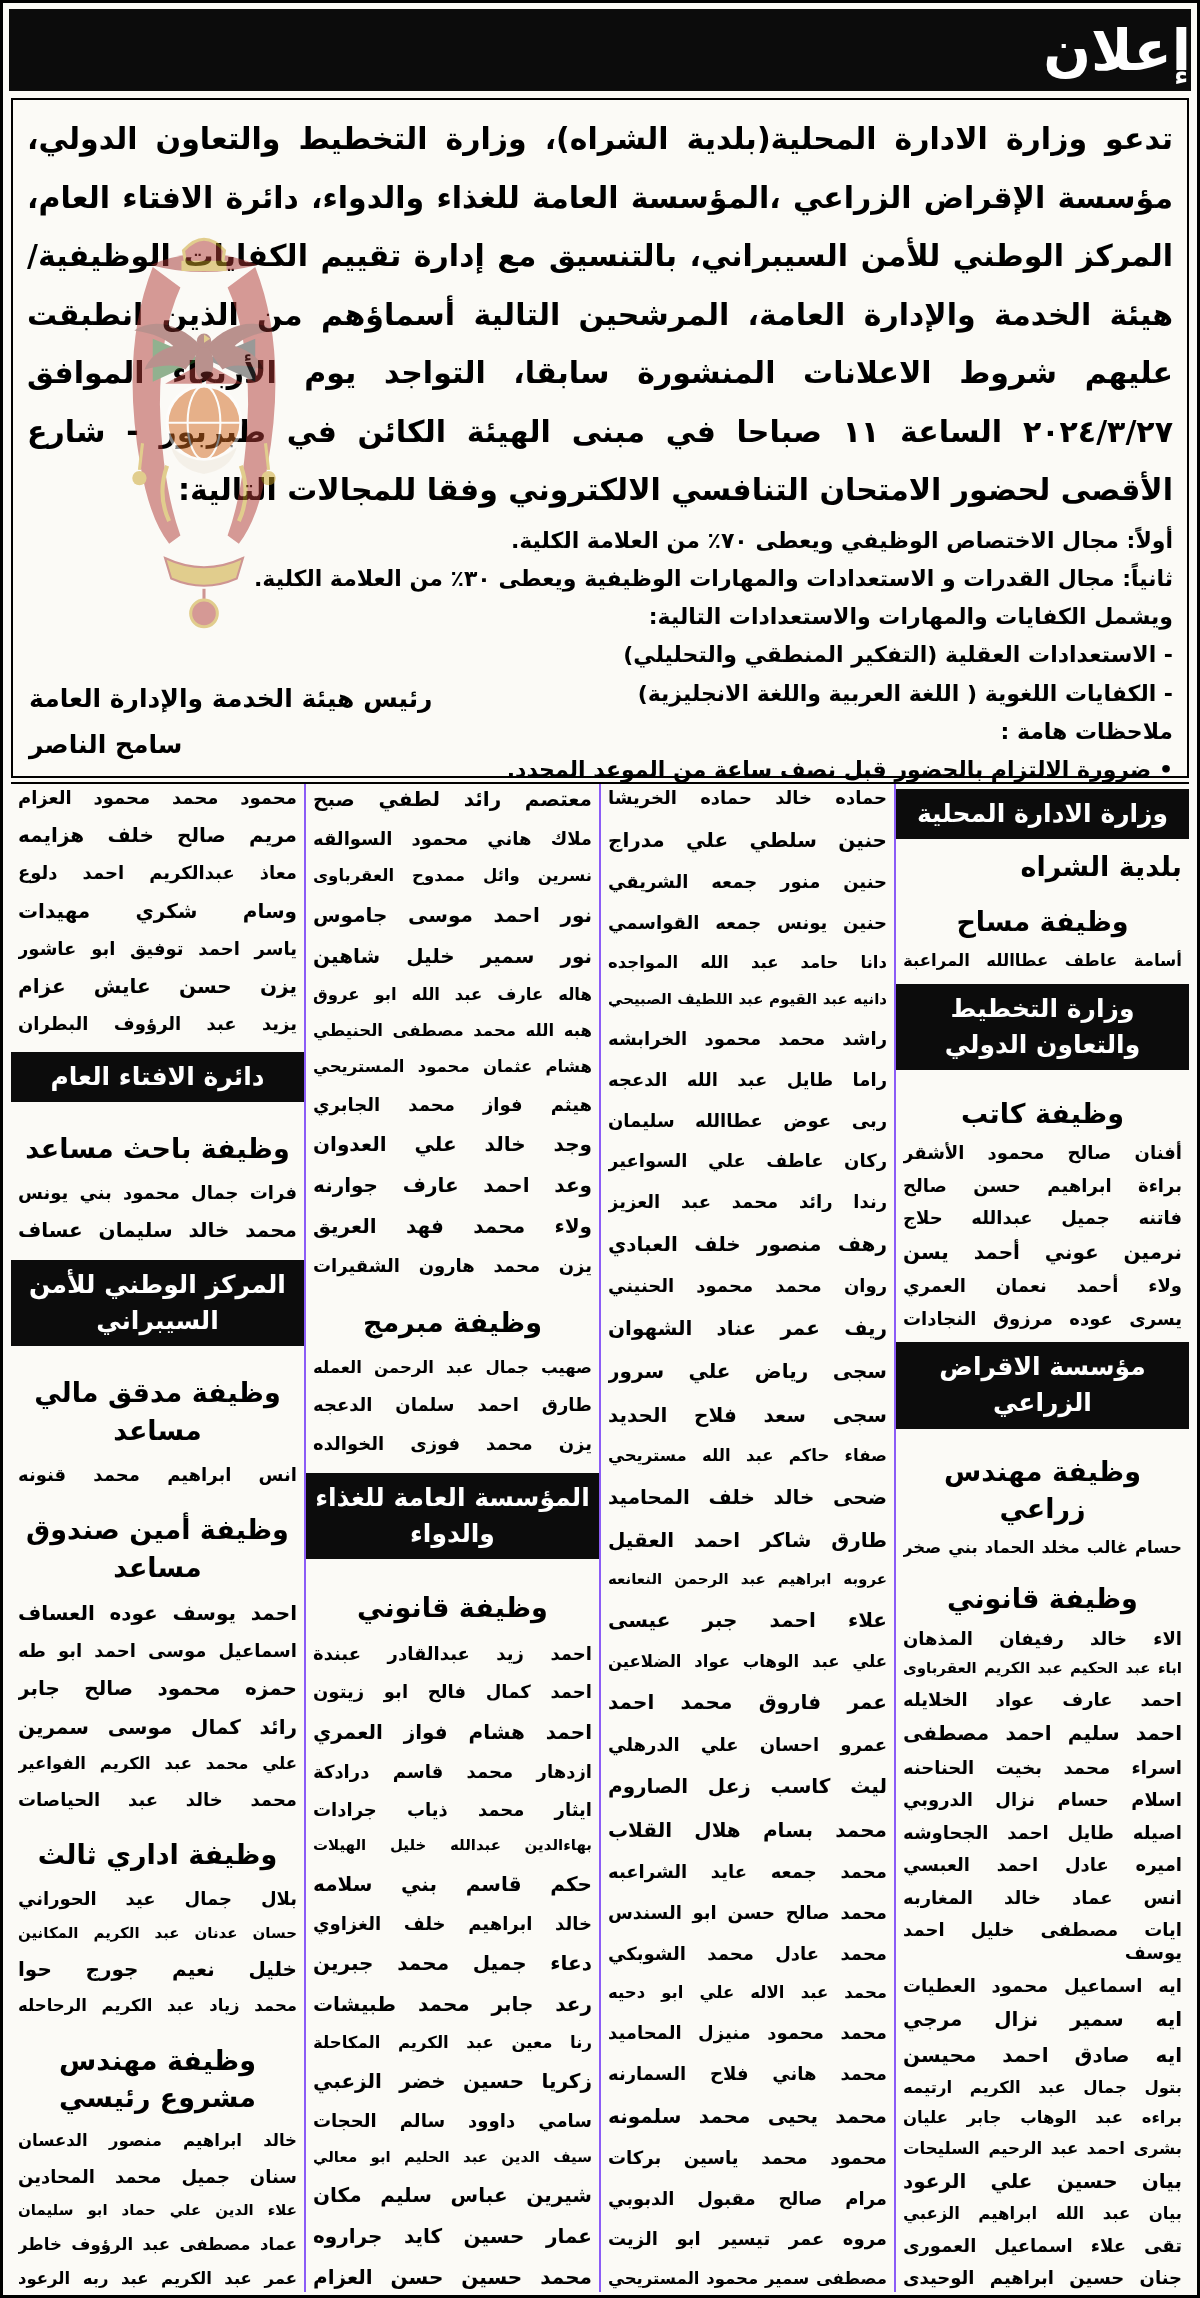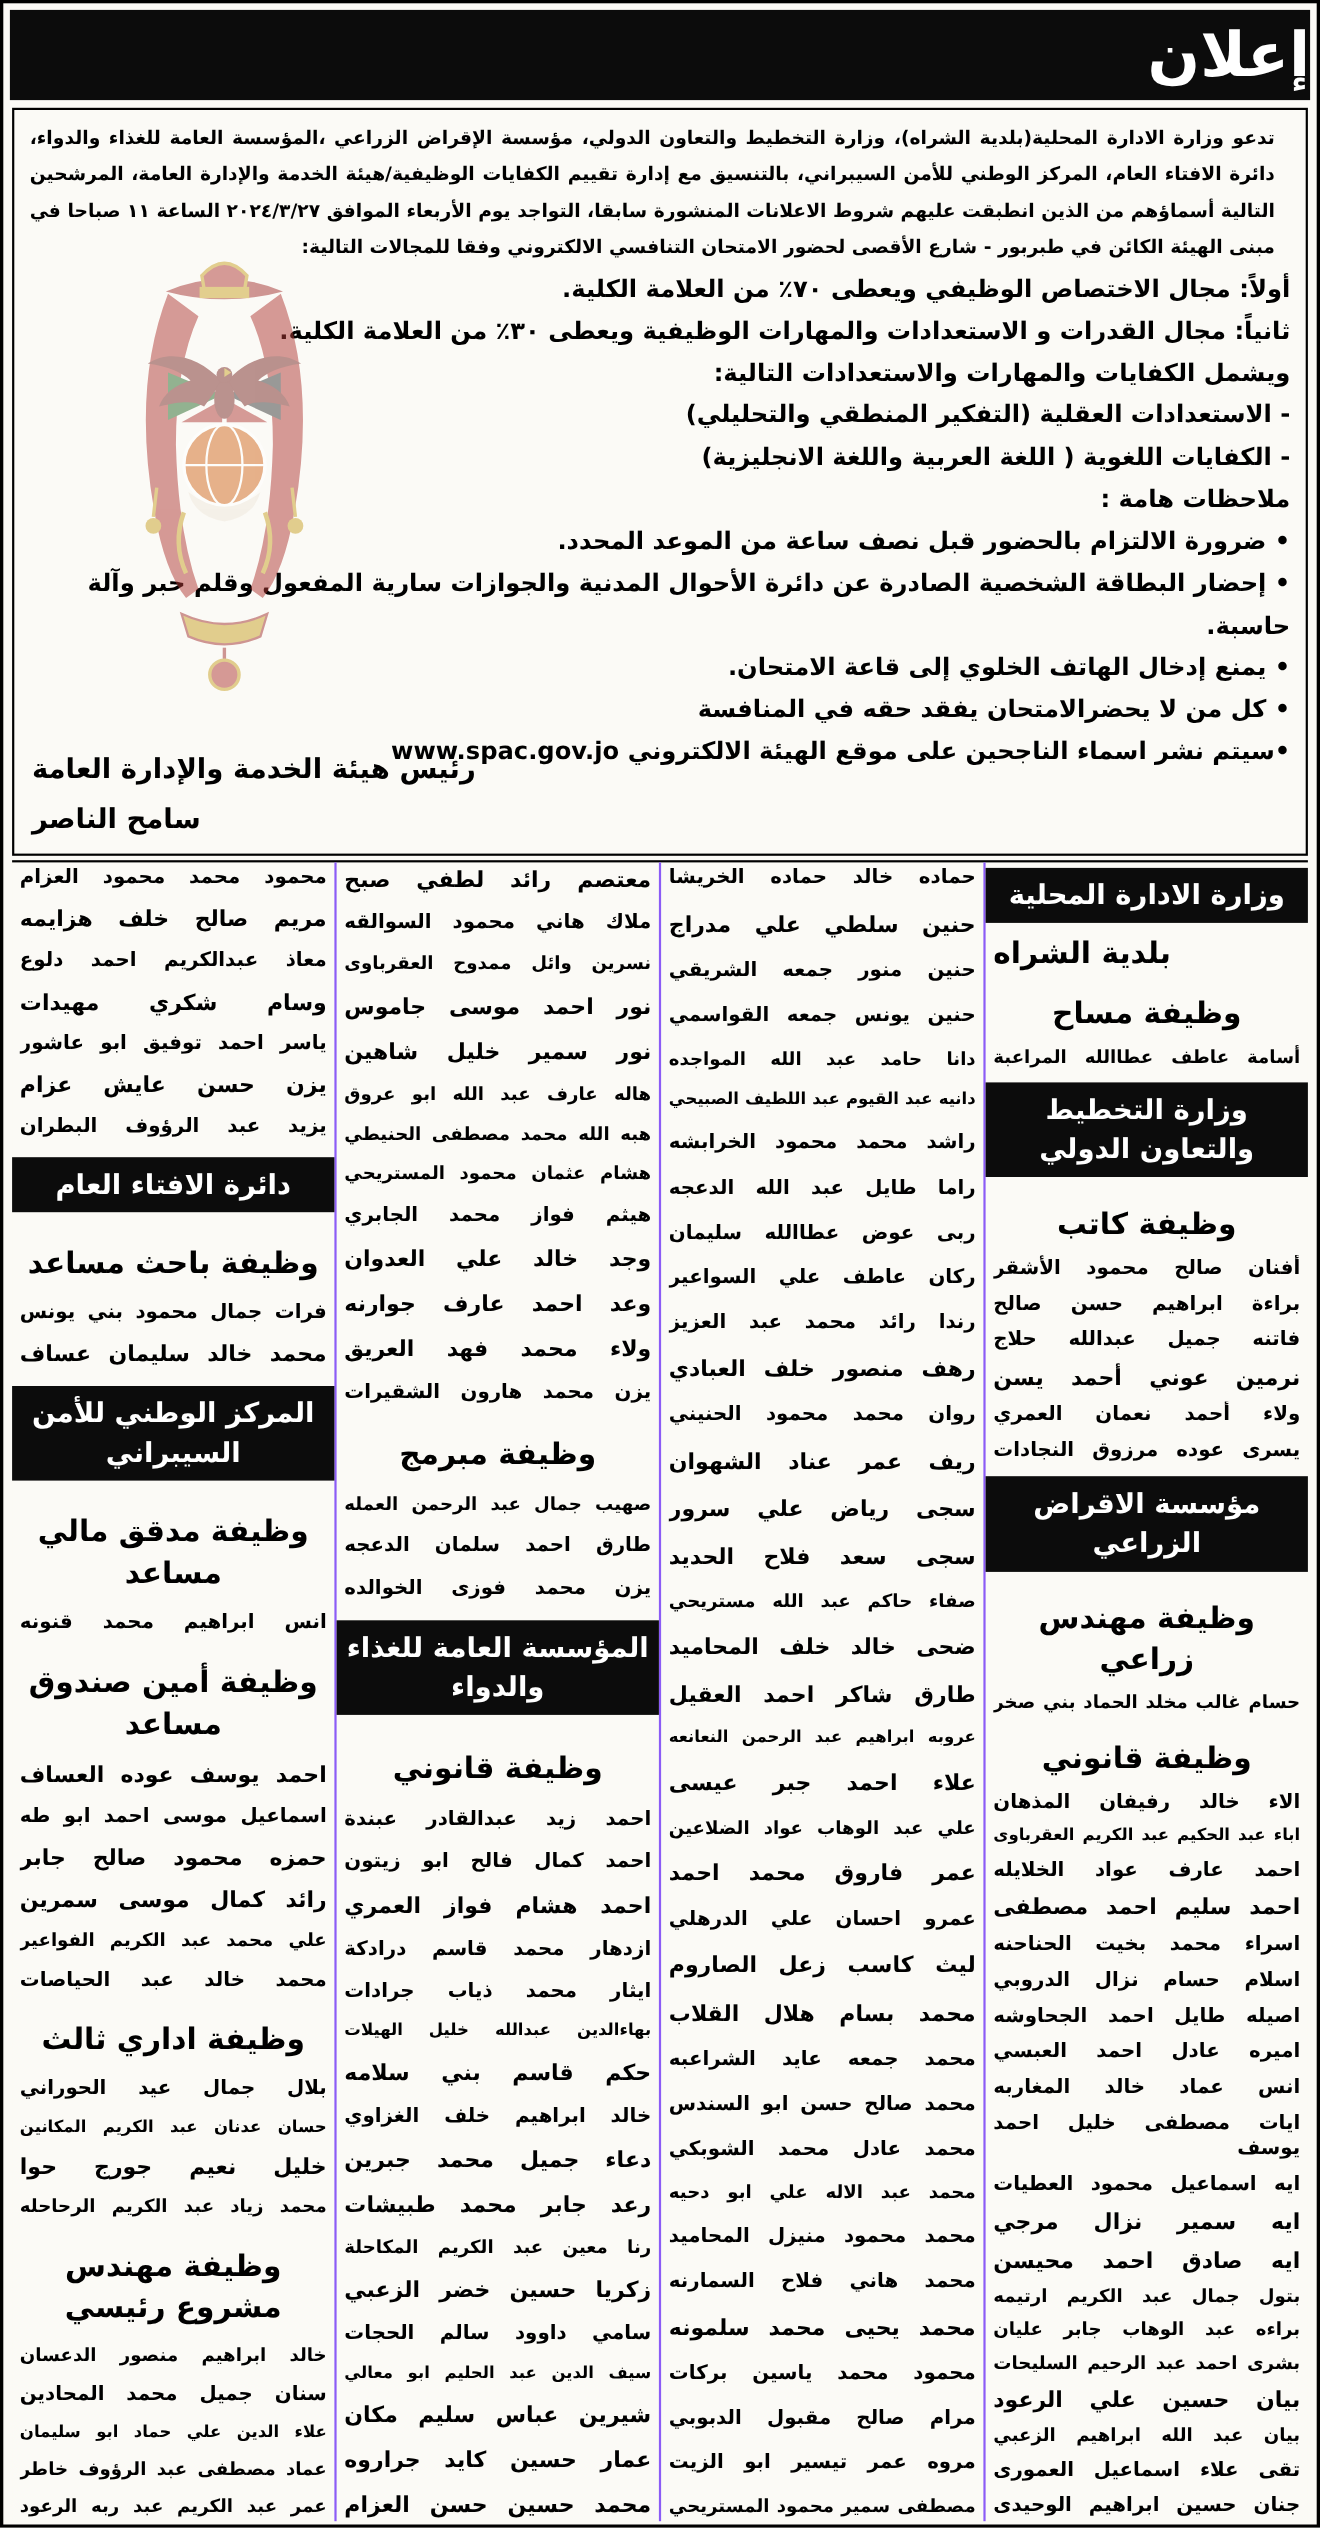--- a/index.html
+++ b/index.html
@@ -23,22 +23,22 @@
   .banner .title{font-size:56px;font-weight:bold;letter-spacing:1px;}
   
   .intro{
     position:absolute;top:95px;left:8px;right:8px;height:680px;
     border:2px solid #000;
     box-sizing:border-box;
     padding:8px 14px 6px 14px;
     direction:rtl;
   }
   .intro .para{
-    margin:2px 14px 2px 0;
-    font-weight:bold;font-size:17px;line-height:1.95;
+    margin:2px 0 2px 0;
+    font-weight:bold;font-size:30px;line-height:1.95;
     text-align:justify;text-align-last:right;
   }
   .intro .line{
     font-weight:bold;font-size:22px;line-height:1.74;
   }
   .site-line{
     font-weight:bold;font-size:22px;line-height:1.74;text-align:right;
   }
   .site-line .url{direction:ltr;unicode-bidi:isolate;font-weight:bold;}
   .signature{
@@ -66,21 +66,21 @@
     box-sizing:border-box;
     min-width:0;
   }
   .column:last-child{border-left:none;}
   .blk{flex:0 0 auto;}
   .blk.ministry{
     background:#0c0c0c;color:#fff;
     text-align:center;font-weight:bold;font-size:25px;line-height:1.45;
     padding:7px 2px;margin:3px -7px;
   }
-  .blk.sub{text-align:left;font-weight:bold;font-size:27px;}
+  .blk.sub{text-align:right;font-weight:bold;font-size:27px;}
   .blk.job{text-align:center;font-weight:bold;font-size:27px;line-height:1.4;margin-top:12px;}
   .blk.name{
     font-weight:bold;
     text-align:justify;text-align-last:justify;
     line-height:1.3;
     overflow:hidden;
   }
   .blk.name.n1{font-size:20px;}
   .blk.name.n2{font-size:18px;}
   .blk.name.n3{font-size:16.5px;}

